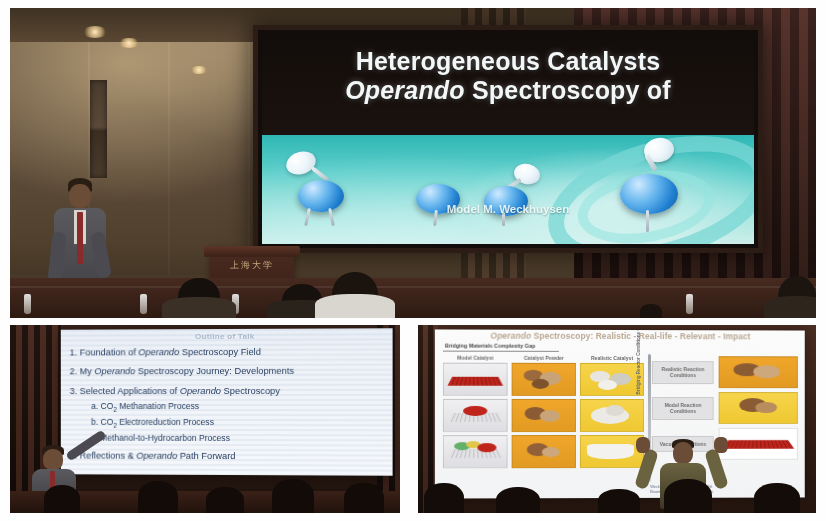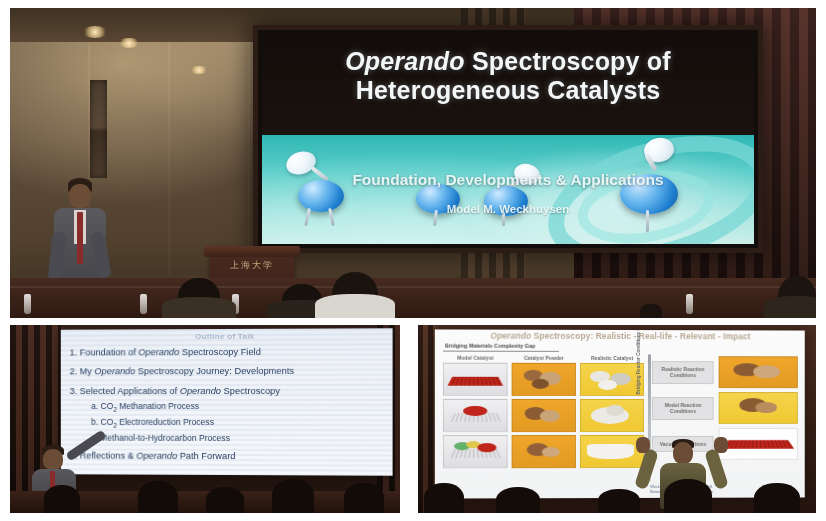--- a/index.html
+++ b/index.html
@@ -285,24 +285,23 @@
           <div class="leg" style="left:18px;top:48px;height:14px;"></div>
         </div>
         <div class="mol" style="left:352px;bottom:10px;width:76px;height:96px;">
           <div class="cap" style="left:30px;top:0px;width:30px;height:24px;transform:rotate(-10deg);"></div>
           <div class="bond" style="left:28px;top:22px;width:18px;height:5px;transform:rotate(60deg);"></div>
           <div class="ball" style="left:6px;top:36px;width:58px;height:40px;"></div>
           <div class="leg" style="left:32px;top:72px;height:22px;"></div>
         </div>
 
         <div class="slide-title">
+          <div>Heterogeneous Catalysts</div>
           <div><em>Operando</em><span> Spectroscopy of</span></div>
-          <div>Heterogeneous Catalysts</div>
-        </div>
-        <div class="slide-subtitle">Foundation, Developments &amp; Applications</div>
+        </div>
         <div class="slide-author">Model M. Weckhuysen</div>
       </div>
     </div>
 
     <div class="lectern">
       <div class="lectern-top"></div>
       <div class="lectern-logo">上海大学</div>
     </div>
 
     <div class="speaker" style="left:36px;top:170px;width:70px;height:140px;">

